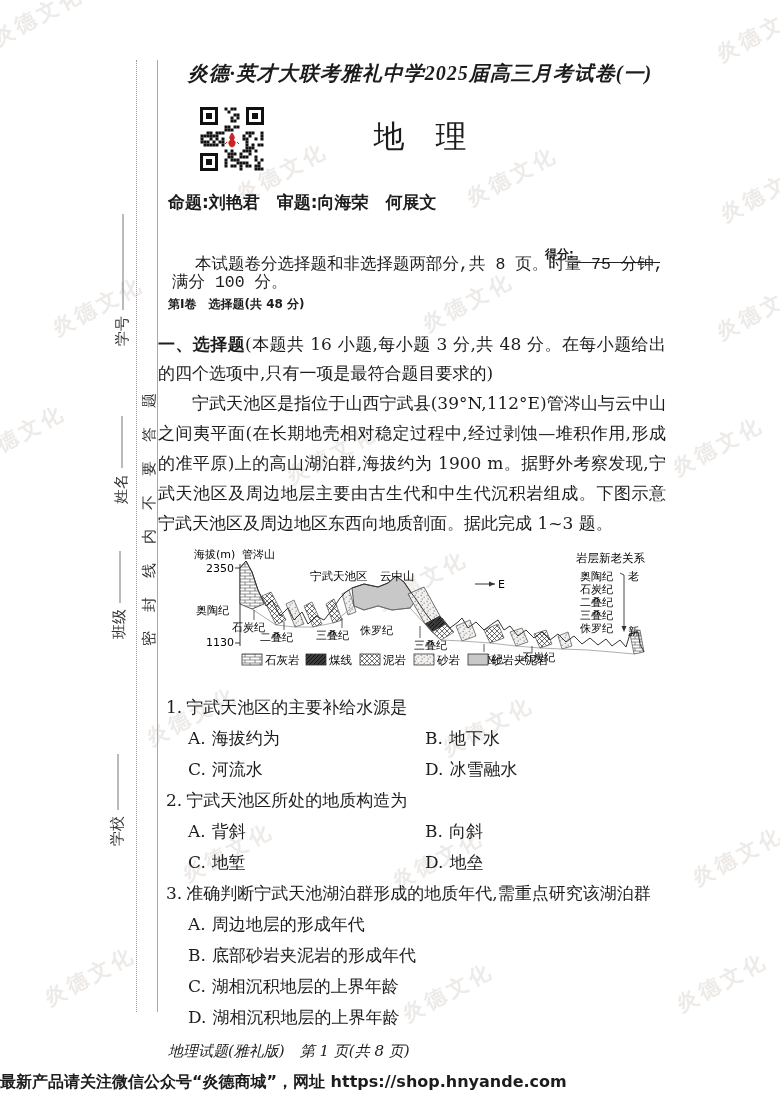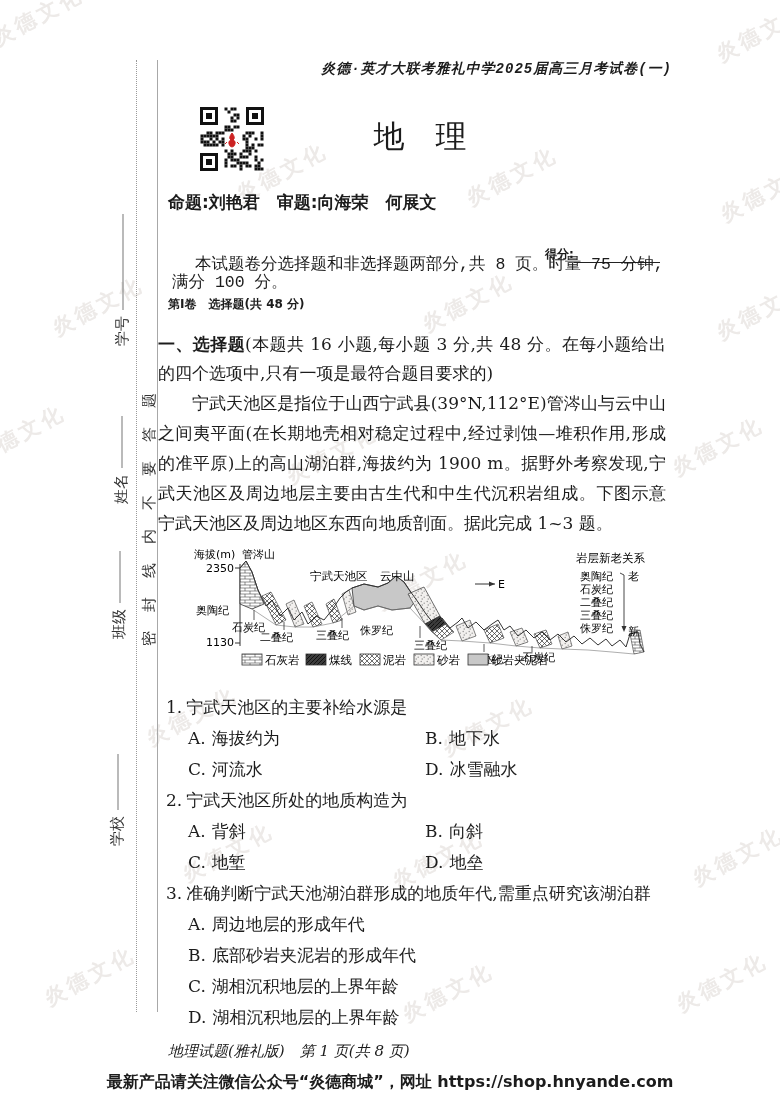--- a/index.html
+++ b/index.html
@@ -14,22 +14,22 @@
   .seal-dotted{position:absolute;left:136px;top:60px;height:952px;border-left:1px dotted #9a9a9a;}
   .seal-solid{position:absolute;left:157px;top:60px;height:952px;border-left:1.5px solid #a8a8a8;}
   .vfield{position:absolute;display:flex;align-items:center;gap:6px;
           transform:translate(-50%,-50%) rotate(-90deg);white-space:nowrap;
           font-size:15px;color:#333;z-index:1;}
   .vfield .blank{display:inline-block;border-bottom:1px solid #777;height:1px;}
   .sealtext{position:absolute;transform:translate(-50%,-50%) rotate(-90deg);
             white-space:nowrap;font-size:15px;color:#333;letter-spacing:19px;z-index:1;}
   
   .content{z-index:2;}
-  .exam-title{left:168px;top:60px;width:504px;text-align:right;font-size:14px;font-weight:bold;
-              font-style:italic;font-family:Liberation Mono, monospace;letter-spacing:1px;}
+  .exam-title{left:168px;top:60px;width:504px;text-align:center;font-size:20px;font-weight:bold;
+              font-style:italic;font-family:Liberation Serif, serif;letter-spacing:1px;}
   .subject{left:168px;top:116px;width:504px;text-align:center;font-size:31px;font-weight:normal;}
   .setters{left:168px;top:191px;width:504px;text-align:left;font-size:17px;font-weight:bold;}
   .score{left:545px;top:244px;font-size:12px;font-weight:bold;display:flex;align-items:flex-end;}
   .score .line{display:inline-block;width:86px;border-bottom:1px solid #222;height:18px;}
   .intro{left:172px;top:256px;width:492px;font-size:16.5px;line-height:18px;text-indent:1.4em;
          font-family:Liberation Mono, monospace;}
   .sec-head{left:168px;top:296px;width:504px;text-align:left;font-size:12px;font-weight:bold;}
   .instruction{left:158px;top:330px;width:508px;font-size:17px;line-height:29px;text-align:justify;
          font-family:"DejaVu Serif","Liberation Serif",serif;}
   .instruction b{font-family:"DejaVu Sans","Liberation Sans",sans-serif;}
@@ -38,21 +38,21 @@
   .questions{left:158px;top:692px;width:512px;font-size:17px;
          font-family:"DejaVu Serif","Liberation Serif",serif;}
   .q-line{line-height:31px;display:flex;}
   .q-line .qnum{padding-left:8px;margin-right:4px;}
   .opt-row{line-height:31px;display:flex;padding-left:30px;}
   .opt{display:flex;}
   .opt .olabel{margin-right:6px;}
   .opt-col1{width:237px;}
   .pg-footer{left:168px;top:1042px;width:504px;text-align:left;font-size:15px;
          font-family:"DejaVu Serif","Liberation Serif",serif;font-style:italic;}
-  .promo{left:0;top:1072px;width:780px;text-align:center;font-size:16px;font-weight:bold;}
+  .promo{left:0;top:1072px;width:780px;font-size:16px;font-weight:bold;}
   svg text{font-family:"DejaVu Sans","Liberation Sans",sans-serif;}
 </style>
 </head>
 <body>
 
 <div class="wm" style="left:-12px;top:2px;">炎德文化</div>
 <div class="wm" style="left:712px;top:18px;">炎德文化</div>
 <div class="wm" style="left:232px;top:158px;">炎德文化</div>
 <div class="wm" style="left:462px;top:162px;">炎德文化</div>
 <div class="wm" style="left:716px;top:178px;">炎德文化</div>

